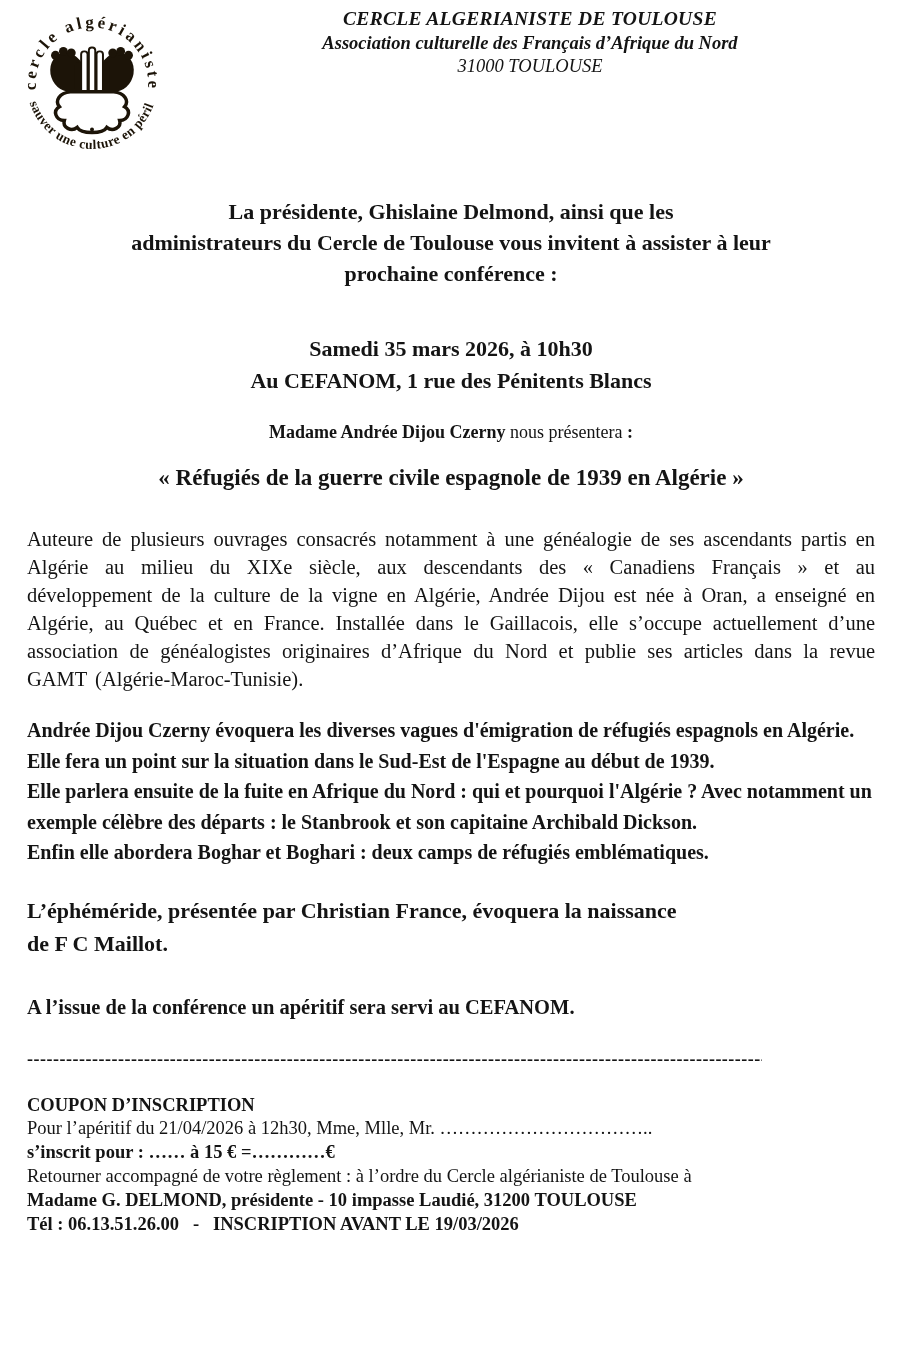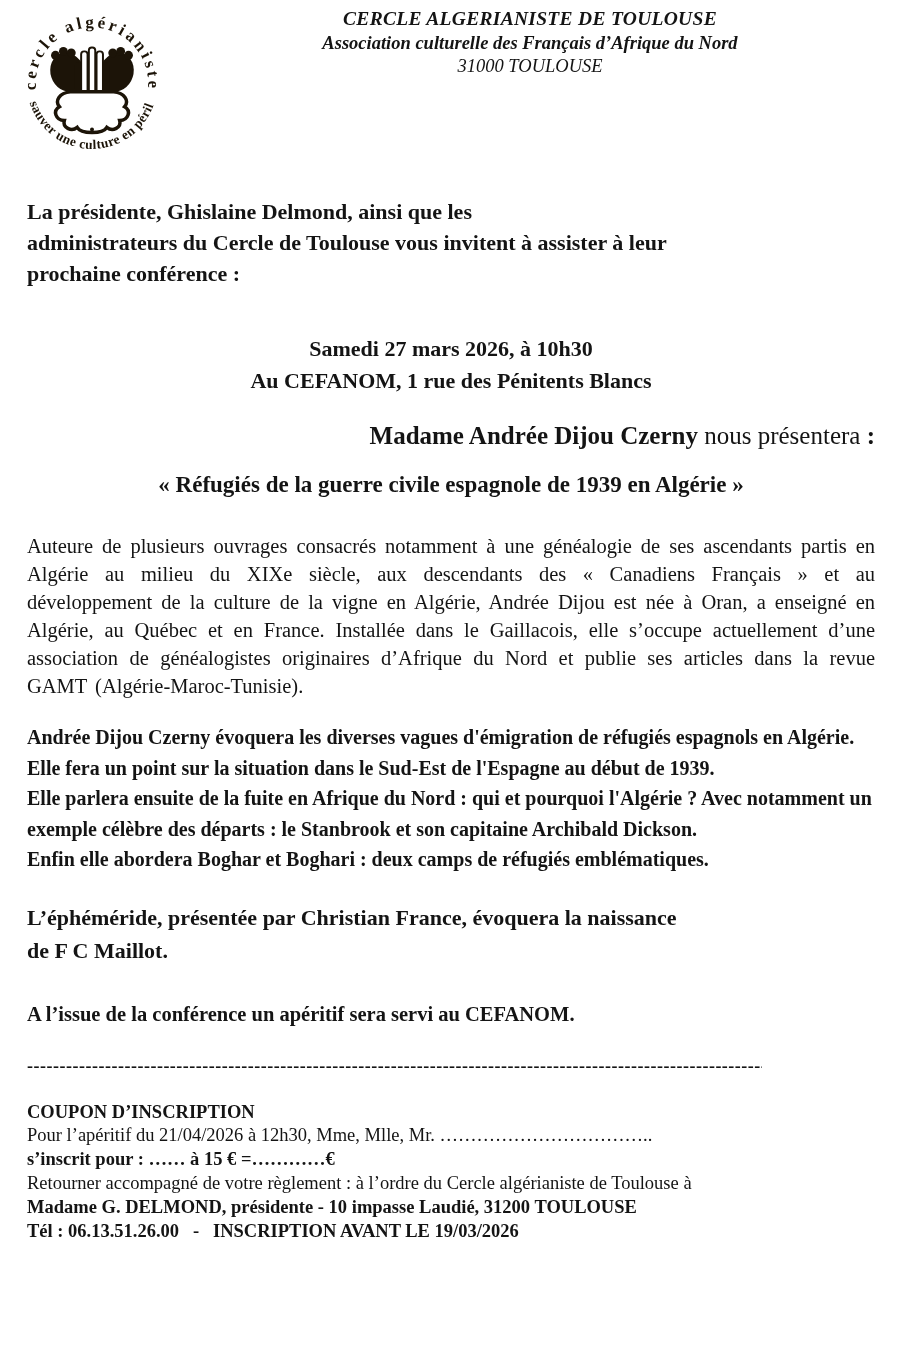--- a/index.html
+++ b/index.html
@@ -19,28 +19,28 @@
   .logo .arc-bot { font-size:13.5px; letter-spacing:0.5px; }
   .header-text { position:absolute; left:195px; top:6px; width:670px; text-align:center; }
   .org-name { font-size:19.5px; font-weight:bold; font-style:italic; line-height:25px; letter-spacing:0.3px; }
   .org-sub  { font-size:18.5px; font-weight:bold; font-style:italic; line-height:24px; }
   .addr     { font-size:18.5px; font-style:italic; line-height:23px; }
   .site-line{ font-size:18.5px; line-height:23px; }
   .site-label { font-style:italic; }
   
   .content { padding:0 25px 0 27px; }
   .intro {
-    margin-top:24px; font-weight:bold;
+    margin-top:24px; text-align:center; font-weight:bold;
     font-size:22px; line-height:31px; white-space:pre-line;
   }
   .when {
     margin-top:44px; text-align:center; font-weight:bold;
     font-size:22px; line-height:32px; white-space:pre-line;
   }
-  .presenter { margin-top:25px; text-align:right; font-size:25px; }
+  .presenter { margin-top:25px; text-align:center; font-size:18px; }
   .presenter .b { font-weight:bold; }
   .talk-title { margin-top:22px; text-align:center; font-weight:bold; font-size:23px; }
   .bio {
     margin-top:34px; font-size:20.5px; line-height:28px;
     text-align:justify; word-spacing:3px;
   }
   .talk-desc { margin-top:22px; font-size:20px; line-height:30.5px; }
   .talk-desc div { margin:0;font-weight:bold; }
   .ephemeride { margin-top:26px; font-weight:bold; font-size:22px; line-height:33px; white-space:pre-line; }
   .aperitif { margin-top:36px; font-weight:bold; font-size:20.5px; }
@@ -94,21 +94,21 @@
       <div class="addr">31000 TOULOUSE</div>
     </div>
   </header>
 
   <div class="content">
 
     <div class="intro">La présidente, Ghislaine Delmond, ainsi que les
 administrateurs du Cercle de Toulouse vous invitent à assister à leur
 prochaine conférence :</div>
 
-    <div class="when">Samedi 27 mars 2026, à 10h30
+    <div class="when">Samedi 35 mars 2026, à 10h30
 Au CEFANOM, 1 rue des Pénitents Blancs</div>
 
     <div class="presenter">
       <span class="b">Madame Andrée Dijou Czerny</span><span> nous présentera </span><span class="b">:</span>
     </div>
 
     <div class="talk-title">« Réfugiés de la guerre civile espagnole de 1939 en Algérie »</div>
 
     <div class="bio">Auteure de plusieurs ouvrages consacrés notamment à une généalogie de ses ascendants partis en Algérie au milieu du XIXe siècle, aux descendants des « Canadiens Français » et au développement de la culture de la vigne en Algérie, Andrée Dijou est née à Oran, a enseigné en Algérie, au Québec et en France. Installée dans le Gaillacois, elle s’occupe actuellement d’une association de généalogistes originaires d’Afrique du Nord et publie ses articles dans la revue GAMT (Algérie-Maroc-Tunisie).</div>
 

